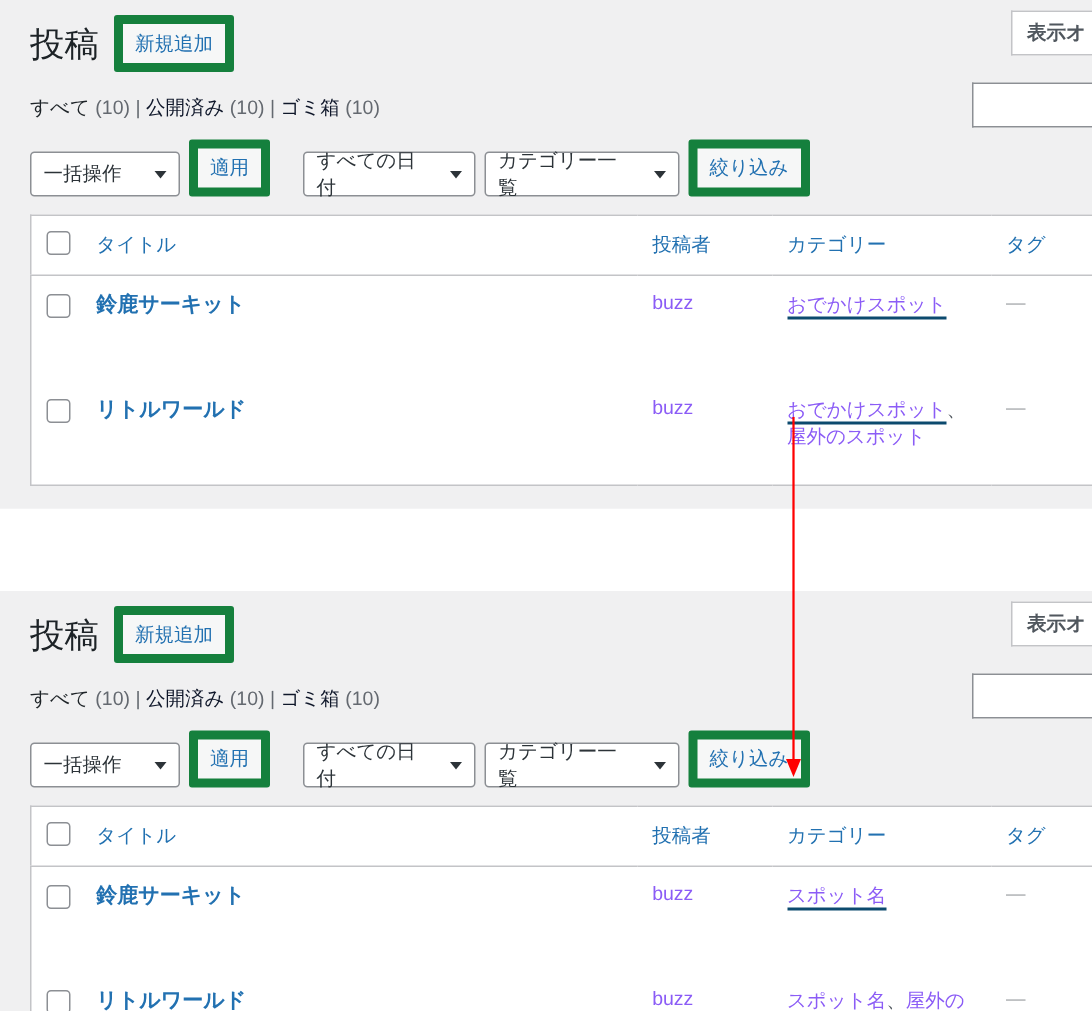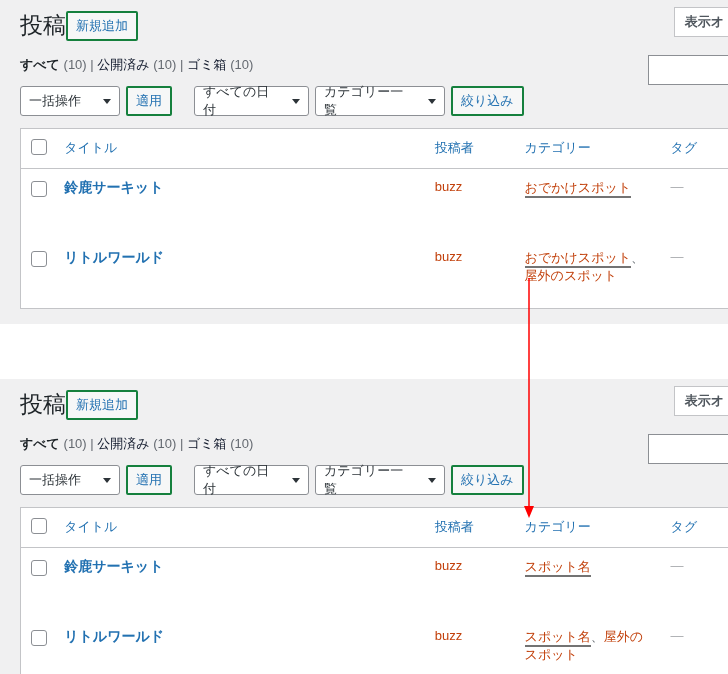--- a/index.html
+++ b/index.html
@@ -35,43 +35,44 @@
       right: 0;
       width: 80px;
       height: 30px;
       border: 1px solid #8c8f94;
       border-right: none;
       background: #fff;
     }
     .header-row {
       display: flex;
       align-items: center;
+      gap: 10px;
       margin-bottom: 15px;
     }
     h1 {
       font-size: 23px;
       font-weight: 400;
       color: #1d2327;
     }
     .btn-outline {
-      border: 2px solid #15803d;
+      border: 6px solid #15803d;
       color: #2271b1;
       background: #f6f7f7;
       padding: 4px 8px;
       font-size: 13px;
       cursor: pointer;
       border-radius: 2px;
     }
     .subsub {
       margin-bottom: 12px;
       font-size: 13px;
       color: #646970;
     }
     .subsub a { color: #0f172a; text-decoration: none; }
-    .subsub b { color: #1d2327; font-weight: 700; }
+    .subsub b { color: #1d2327; font-weight: 400; }
     .filter-row {
       display: flex;
       gap: 6px;
       align-items: flex-end;
       margin-bottom: 12px;
     }
     .sel {
       border: 1px solid #8c8f94;
       background: #fff;
       color: #2c3338;
@@ -112,31 +113,31 @@
       color: #2271b1;
       font-weight: 400;
       border-bottom: 1px solid #c3c4c7;
     }
     .tbl thead th.chkcol { width: 30px; }
     .tbl thead th.title { width: 330px; }
     .tbl thead th.author { width: 80px; }
     .tbl thead th.cat { width: 130px; }
     .tbl thead th.tag { width: 60px; }
     .tbl tbody td { color: #50575e; }
-    .tbl tbody td a { color: #c2410c; text-decoration: none; }
+    .tbl tbody td a { color: #8b5cf6; text-decoration: none; }
     .tbl tbody td.chkcol { width: 30px; padding-top:12px; }
     .tbl tbody td.title a { font-weight: 600; font-size: 14px; color: #2271b1; }
     input[type=checkbox]{
       width:16px;height:16px;border:1px solid #8c8f94;border-radius:3px;
       background:#fff;appearance:none;cursor:pointer;
     }
     .tbl tbody tr { height: 70px; }
     .dash { color: #a7aaad; }
     .redline {
-      border-bottom: 2px solid #737373;
+      border-bottom: 2px solid #0c4a6e;
       padding-bottom: 1px;
     }
     .gap {
       height: 55px;
       background: #ffffff;
     }
     .arrow-wrap {
       position: absolute;
       pointer-events: none;
     }

